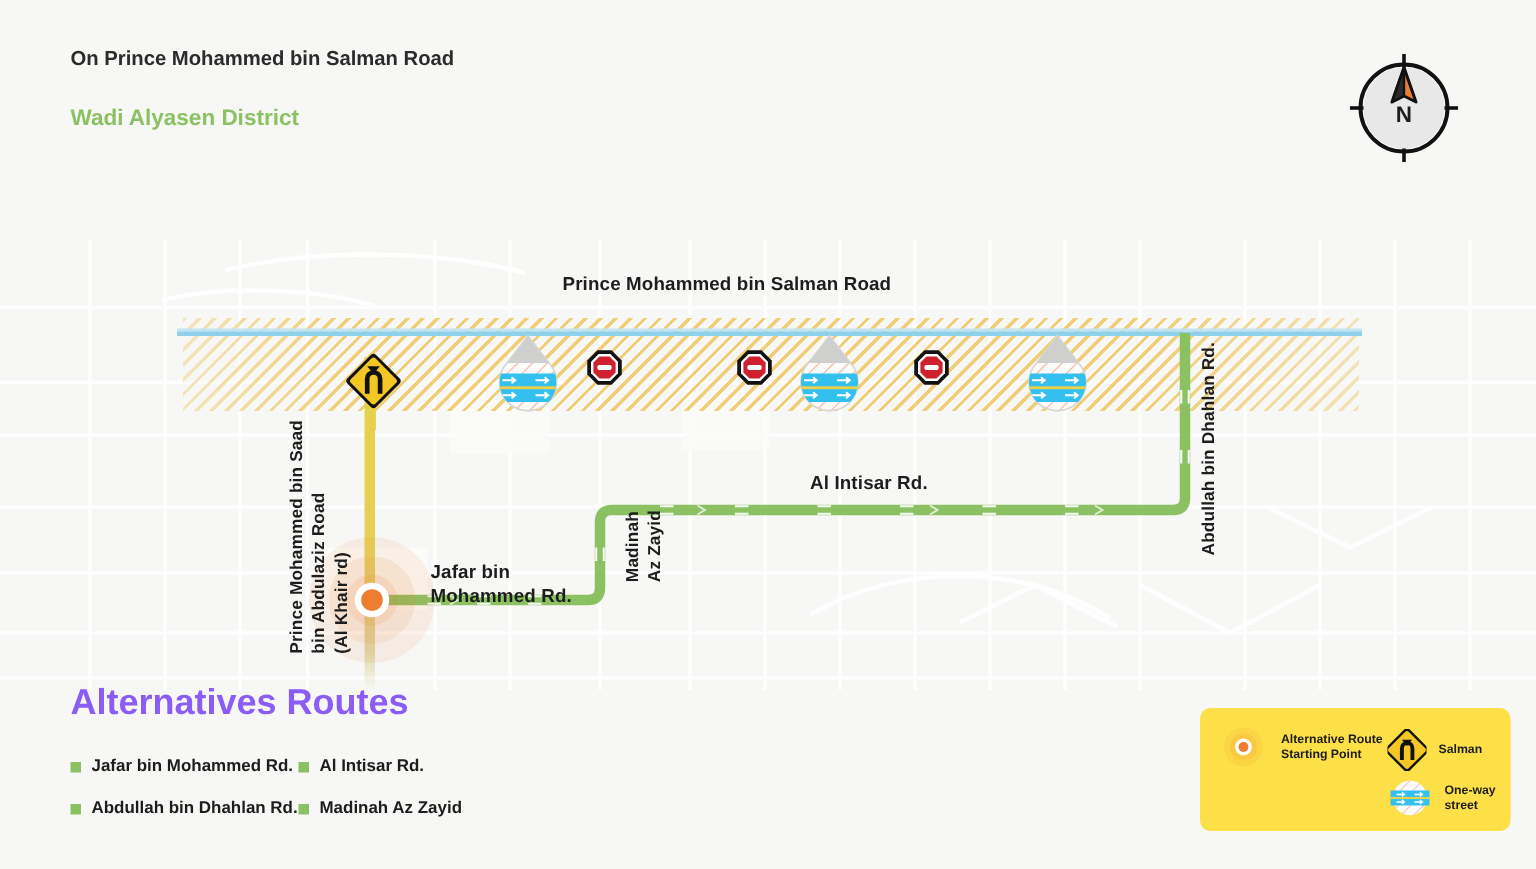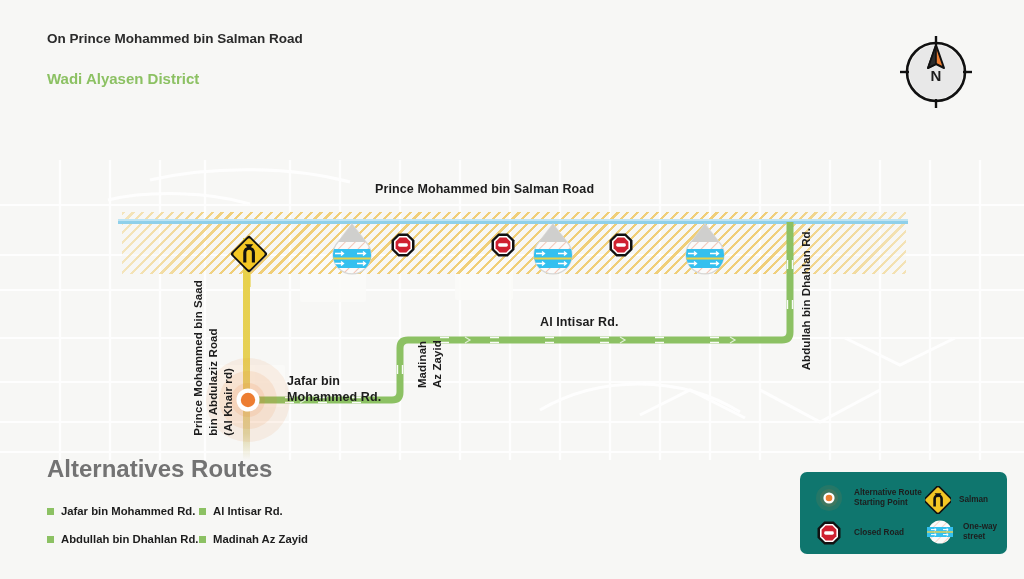--- a/index.html
+++ b/index.html
@@ -93,33 +93,33 @@
     left:800px; top:68px; font-size:11.5px;
     writing-mode:vertical-rl; transform:rotate(180deg);
   }
   #label-madinah {
     left:415px; top:180px; font-size:11.5px; line-height:15px;
     writing-mode:vertical-rl; transform:rotate(180deg);
   }
 
   
   #alternatives { position:absolute; left:47px; top:455px; width:330px; }
-  #alt-title { font-size:24px; font-weight:bold; color:#737373; }
+  #alt-title { font-size:24px; font-weight:bold; color:#8b5cf6; }
   #alt-list {
     margin-top:22px; display:grid;
     grid-template-columns:152px 152px; row-gap:16px; column-gap:0;
   }
   .alt-item { display:flex; align-items:center; gap:7px; }
   .alt-bullet { width:7px; height:7px; background:#8cc163; flex:none; }
   .alt-text { font-size:11.3px; font-weight:bold; color:#1d1d1d; white-space:nowrap; }
 
   
   #legend {
     position:absolute; left:800px; top:472px; width:207px; height:82px;
-    background:#0f766e; border-radius:7px;
+    background:#fde047; border-radius:7px;
   }
   .legend-item { position:absolute; display:flex; align-items:center; gap:8px; }
   .legend-text {
     font-size:8.2px; font-weight:bold; color:#1d1d1d;
     line-height:10.5px; white-space:pre-line;
   }
   #lg-start { left:12px; top:12px; }
   #lg-closed { left:12px; top:47px; }
   #lg-uturn { left:125px; top:14px; }
   #lg-oneway { left:125px; top:46px; }
@@ -400,33 +400,20 @@
         <circle cx="17" cy="14" r="13" fill="#ed7d31" opacity="0.10"></circle>
         <circle cx="17" cy="14" r="9" fill="#ed7d31" opacity="0.13"></circle>
         <circle cx="17" cy="14" r="5.6" fill="#ffffff"></circle>
         <circle cx="17" cy="14" r="3.3" fill="#ed7d31"></circle>
       </svg>
     </span>
     <span class="legend-text">Alternative Route
 Starting Point</span>
   </div>
 
-  <div class="legend-item" id="lg-closed">
-    <span class="lg-icon">
-      <svg width="34" height="28" viewBox="0 0 34 28">
-        <g transform="translate(4,1)">
-          <polygon points="8.3,1.5 17.7,1.5 24.5,8.3 24.5,17.7 17.7,24.5 8.3,24.5 1.5,17.7 1.5,8.3" fill="#111"></polygon>
-          <polygon points="9.1,4 16.9,4 22,9.1 22,16.9 16.9,22 9.1,22 4,16.9 4,9.1" fill="#ffffff"></polygon>
-          <polygon points="9.7,5.6 16.3,5.6 20.4,9.7 20.4,16.3 16.3,20.4 9.7,20.4 5.6,16.3 5.6,9.7" fill="#cf2030"></polygon>
-          <rect x="8.2" y="11.3" width="9.6" height="3.4" rx="1.4" fill="#ffffff"></rect>
-        </g>
-      </svg>
-    </span>
-    <span class="legend-text">Closed Road</span>
-  </div>
 
   <div class="legend-item" id="lg-uturn">
     <span class="lg-icon" style="width:26px;">
       <svg width="26" height="28" viewBox="0 0 26 28">
         <g transform="translate(13,14) rotate(45)">
           <rect x="-11" y="-11" width="22" height="22" rx="2.2" fill="#111"></rect>
           <rect x="-9.4" y="-9.4" width="18.8" height="18.8" rx="1.8" fill="#f4c724"></rect>
         </g>
         <g transform="translate(13,14)" fill="none" stroke="#111" stroke-width="2.6" stroke-linecap="butt">
           <path d="M -3.4 6.6 V -1.2 A 3.5 3.5 0 0 1 3.6 -1.2 V 6.6"></path>

